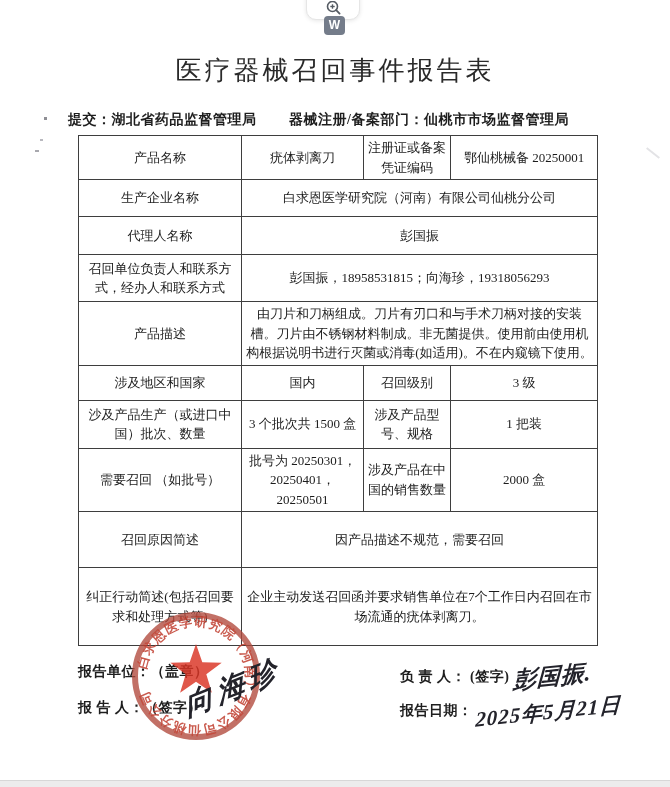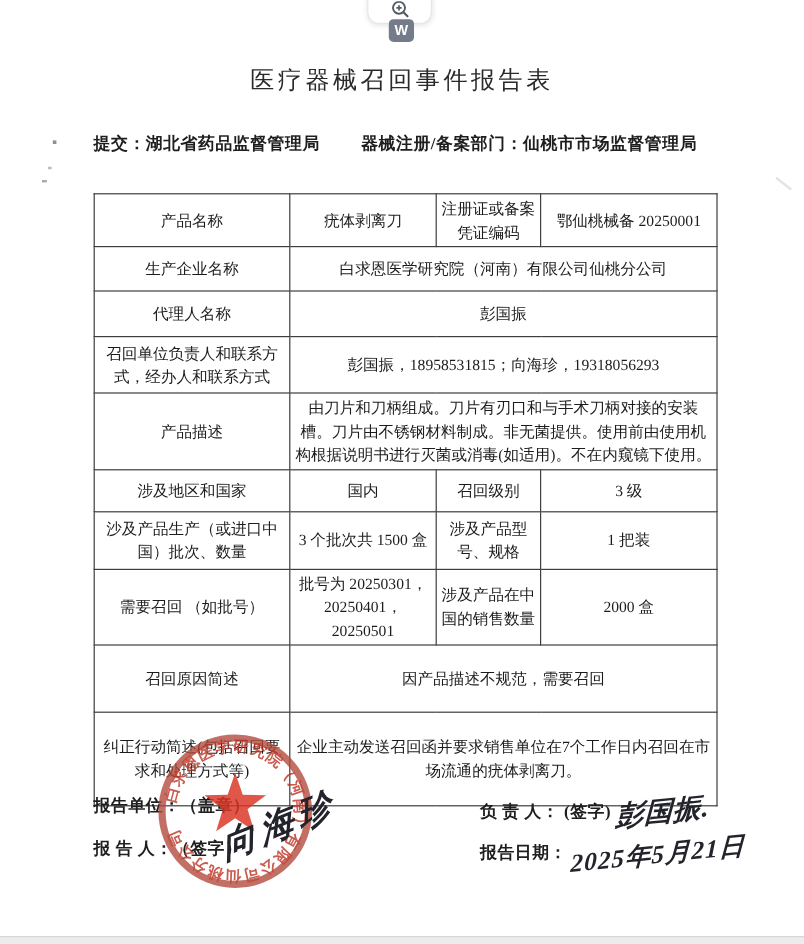--- a/index.html
+++ b/index.html
@@ -20,29 +20,29 @@
   .file-badge{
     position:absolute;left:324px;top:16px;width:21px;height:19px;
     background:#747c8a;border-radius:4px;color:#fff;
     font-family:"Liberation Sans","DejaVu Sans",sans-serif;
     font-size:12px;font-weight:bold;line-height:19px;text-align:center;
   }
 
   
   .doc-title{
     position:absolute;top:53px;left:0;width:670px;text-align:center;
-    font-size:20px;letter-spacing:3px;color:#2a2a2a;
+    font-size:26px;letter-spacing:3px;color:#2a2a2a;
   }
   .meta-line span{position:absolute;top:111px;font-size:14px;font-weight:bold;letter-spacing:.5px;}
-  .meta-submit{left:78px;}
-  .meta-register{left:301px;}
+  .meta-submit{left:68px;}
+  .meta-register{left:289px;}
 
   
   table.form{
-    position:absolute;left:78px;top:161px;width:519px;
+    position:absolute;left:78px;top:135px;width:519px;
     border-collapse:collapse;table-layout:fixed;padding-left:22px;
   }
   table.form td{
     border:1px solid #3e3e3e;text-align:center;vertical-align:middle;
     font-size:13px;line-height:1.5;padding:2px 3px;color:#1c1c1c;
     overflow:hidden;
   }
   td.left{text-align:left;padding-left:8px;}
 
   

